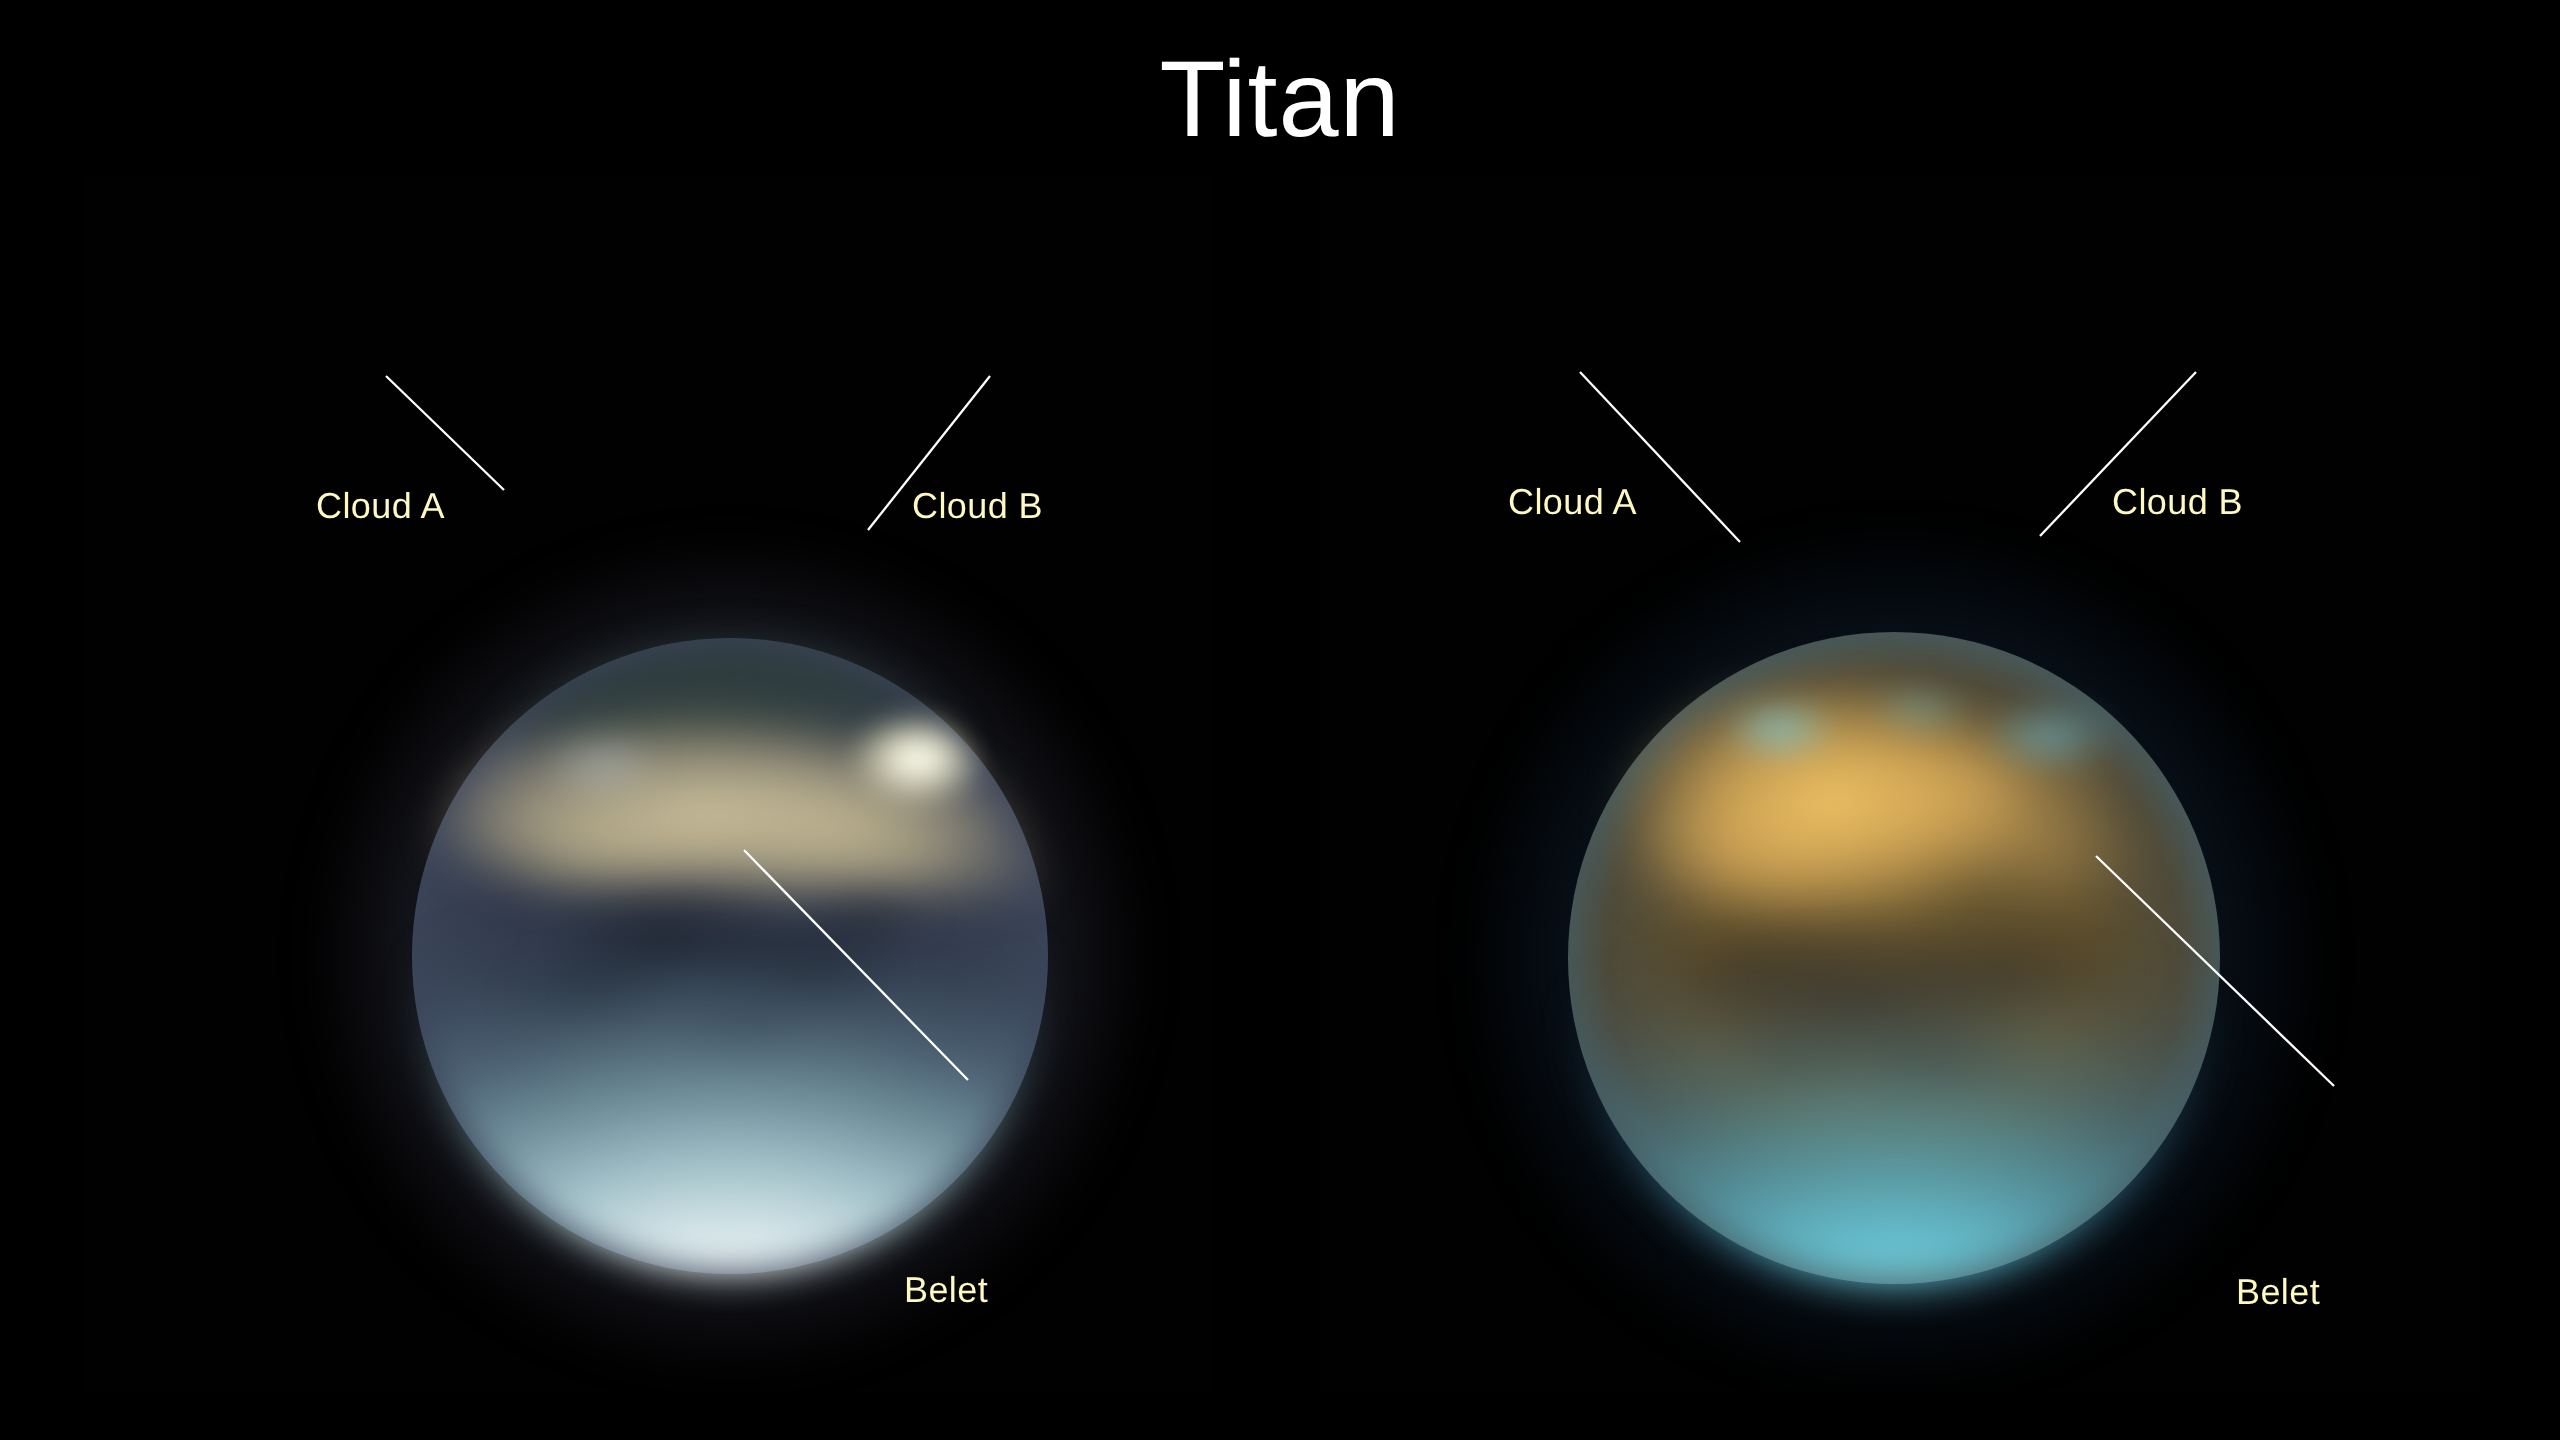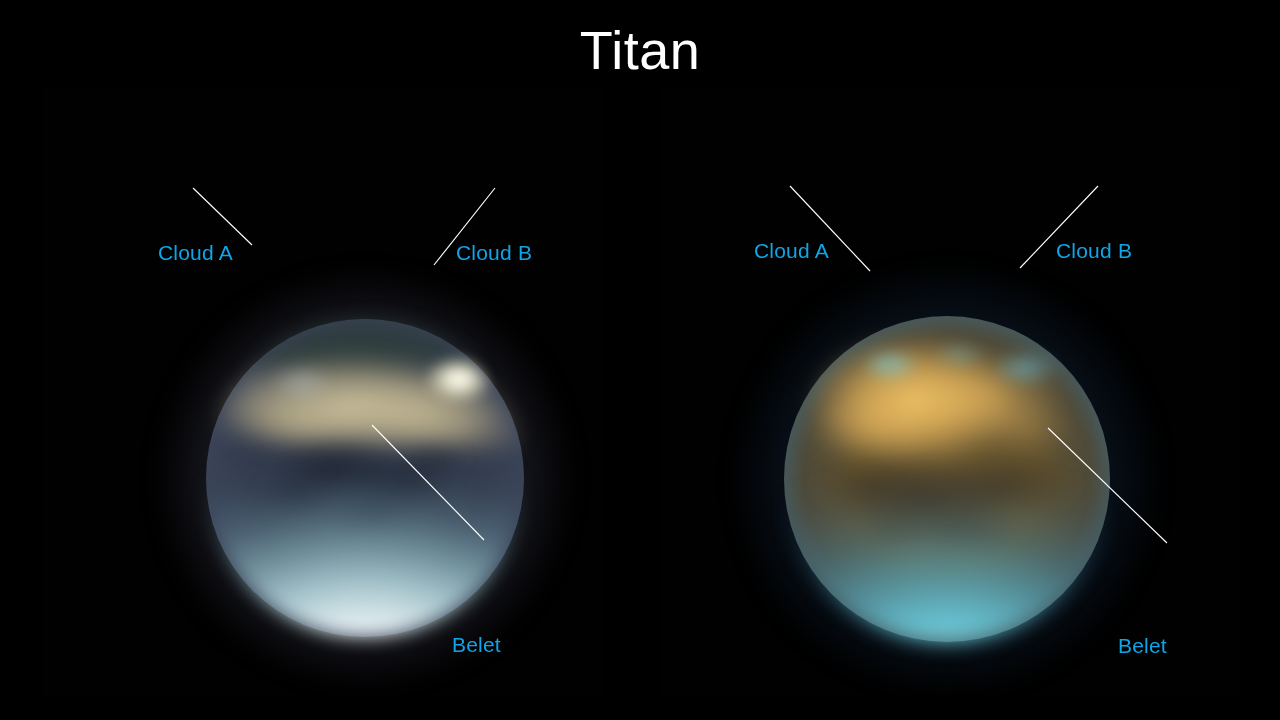--- a/index.html
+++ b/index.html
@@ -258,23 +258,23 @@
     background: radial-gradient(circle at 50% 50%,
         rgba(0,0,0,0) 0%,
         rgba(0,0,0,0) 88%,
         rgba(0,0,0,0.30) 97%,
         rgba(0,0,0,0.72) 100%);
   }
 
   
   .annot-label {
     position: absolute;
-    font-size: 21px;
+    font-size: 18px;
     font-weight: 300;
-    color: #0ea5e9;
+    color: #fef9c3;
     white-space: nowrap;
     letter-spacing: 0.2px;
     line-height: 24px;
   }
   .leader {
     position: absolute;
     pointer-events: none;
     overflow: visible;
   }
   .leader line {

